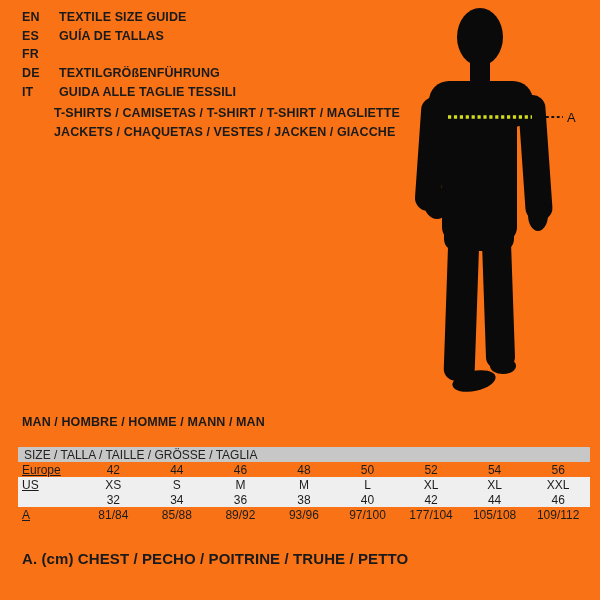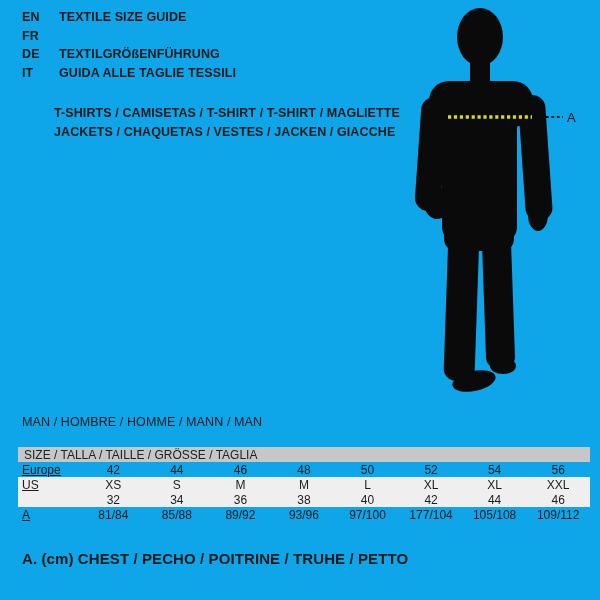--- a/index.html
+++ b/index.html
@@ -1,46 +1,50 @@
 <!DOCTYPE html>
 <html><head>
 <meta charset="utf-8">
 <style>
   html,body{margin:0;padding:0;}
   .canvas{
-    position:relative;width:600px;height:600px;background:#0ea5e9;
+    position:relative;width:600px;height:600px;background:#f97316;
     font-family:"Liberation Sans",sans-serif;color:#1a1a1a;overflow:hidden;
   }
   
   .lang-list{position:absolute;top:8px;left:22px;}
   .lang-row{display:flex;line-height:18.7px;font-size:12.5px;font-weight:700;letter-spacing:.1px;}
   .lang-code{width:37px;flex:0 0 37px;}
   
   .categories{position:absolute;top:104px;left:22px;font-size:12.5px;font-weight:700;line-height:19px;letter-spacing:.1px;margin-left:32px;}
   
   .figure-box{position:absolute;top:5px;left:392px;width:206px;height:398px;}
   
-  .section-title{position:absolute;top:415px;left:22px;font-size:12.5px;font-weight:400;letter-spacing:.1px;}
+  .section-title{position:absolute;top:415px;left:22px;font-size:12.5px;font-weight:700;letter-spacing:.1px;}
   
   .size-table{position:absolute;top:447px;left:18px;width:572px;border-collapse:collapse;table-layout:fixed;}
   .size-table td{font-size:12px;height:15px;padding:0;text-align:center;color:#1c1c1c;white-space:nowrap;}
   .size-table .header-cell{background:#c7c7c7;text-align:left;padding-left:6px;color:#222;}
   .size-table .row-label{text-align:left;padding-left:4px;width:64px;text-decoration:underline;}
   
   .footnote{position:absolute;top:550px;left:22px;font-size:15px;font-weight:700;letter-spacing:.1px;}
 </style>
 </head>
 <body>
 
 <div class="canvas">
 
   <div class="lang-list">
       <div class="lang-row">
         <span class="lang-code">EN</span>
         <span>TEXTILE SIZE GUIDE</span>
+      </div>
+      <div class="lang-row">
+        <span class="lang-code">ES</span>
+        <span>GUÍA DE TALLAS</span>
       </div>
       <div class="lang-row">
         <span class="lang-code">FR</span>
       </div>
       <div class="lang-row">
         <span class="lang-code">DE</span>
         <span>TEXTILGRÖßENFÜHRUNG</span>
       </div>
       <div class="lang-row">
         <span class="lang-code">IT</span>

